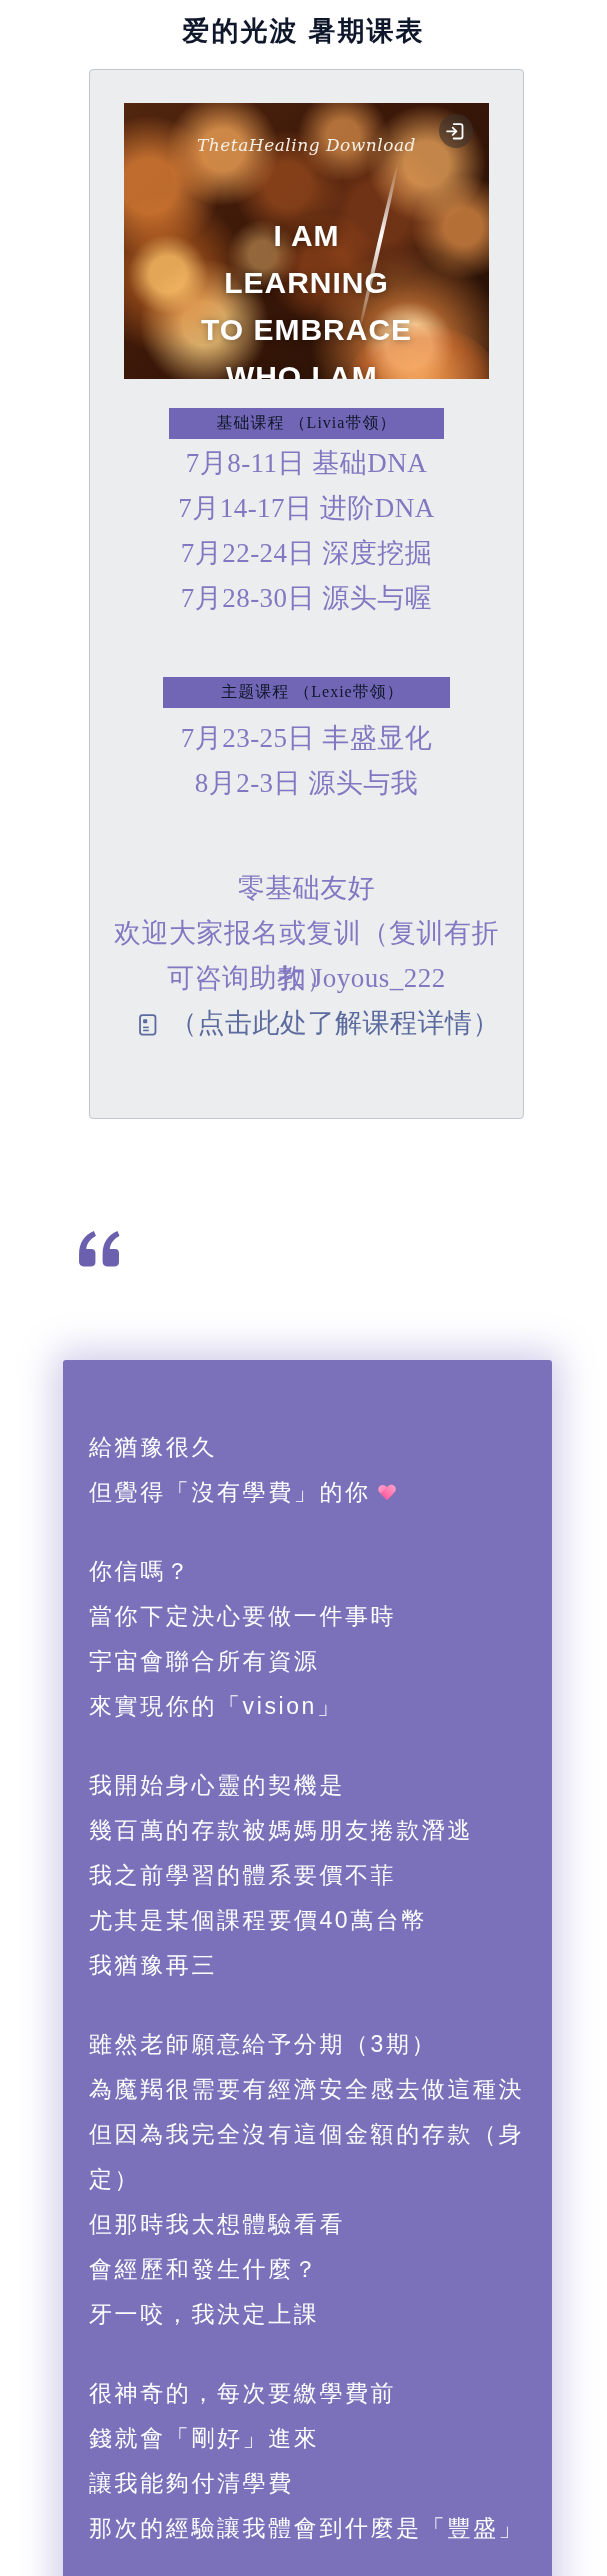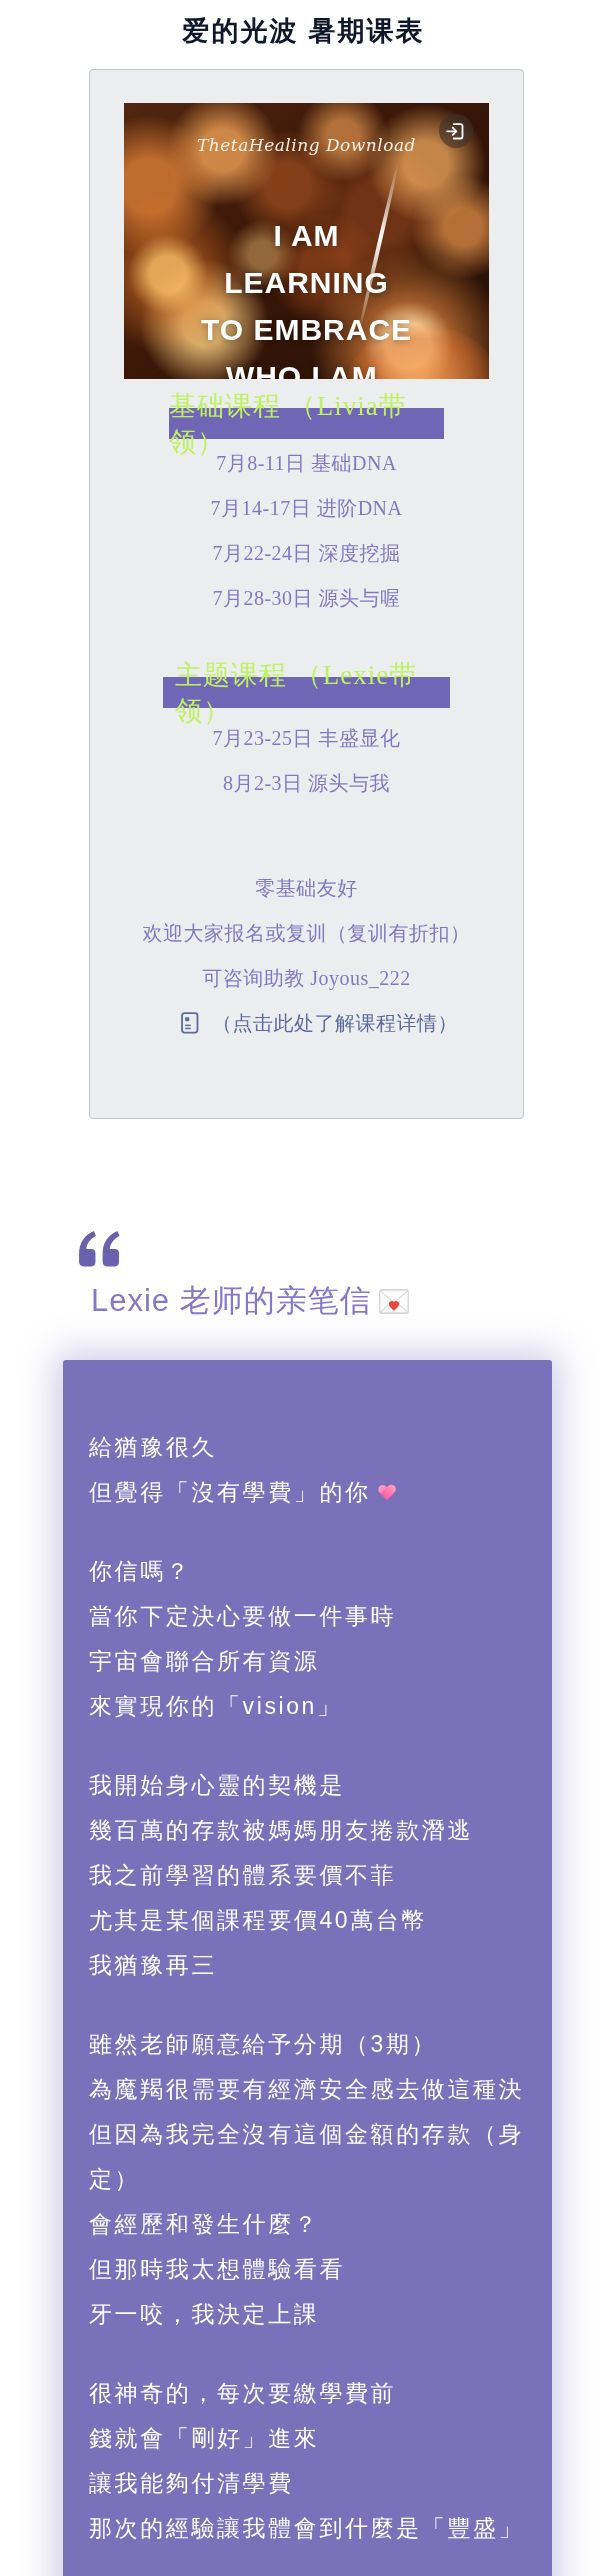--- a/index.html
+++ b/index.html
@@ -37,29 +37,29 @@
   .photo-brand{position:absolute;left:0;top:32px;width:100%;text-align:center;
     font-family:"DejaVu Serif","Liberation Serif",serif;font-style:italic;
     font-size:17px;color:#f6f0e6;letter-spacing:0.5px;}
   .photo-headline{position:absolute;left:0;top:109px;width:100%;text-align:center;
     font-size:30px;font-weight:700;color:#ffffff;letter-spacing:1px;
     text-shadow:0 1px 7.2px rgba(0,0,0,.35);}
   .hline{line-height:47px;}
   .photo-action{position:absolute;right:16.5px;top:11.3px;width:34px;height:34px;border-radius:50%;
     background:rgba(62,48,42,.62);display:flex;align-items:center;justify-content:center;}
 
-  .banner{width:275px;height:31px;margin:29px auto 0;background:#7165b5;color:#bef264;
-    font-family:"Liberation Serif",serif;font-size:27px;letter-spacing:1px;
+  .banner{width:275px;height:31px;margin:29px auto 0;background:#7165b5;color:#0f172a;
+    font-family:"Liberation Serif",serif;font-size:16px;letter-spacing:1px;
     display:flex;align-items:center;justify-content:center;}
   .banner.theme{margin-top:56px;padding-left:12px;}
   .rows{margin-top:2.1px;}
   .rows.theme-rows{margin-top:7.7px;}
   .rows.info-rows{margin-top:60px;}
   .crow{height:45px;line-height:45px;text-align:center;font-family:"Liberation Serif",serif;
-    font-size:20px;color:#8278c2;letter-spacing:0.5px;}
+    font-size:27px;color:#8278c2;letter-spacing:0.5px;}
   .crow.link{color:#5b6b9e;padding-left:26px;}
   .crow.link svg{vertical-align:-4.1px;margin-right:13.4px;}
 
   
   .quote-mark{position:absolute;left:77px;top:1230px;}
   .letter-heading{position:absolute;left:91px;top:1280px;font-size:31px;letter-spacing:1px;
     color:#8478c9;font-weight:400;}
   .letter-heading svg{vertical-align:-3.1px;margin-left:7.2px;}
 
   
@@ -136,29 +136,20 @@
     </div>
   </div>
 
   <div class="quote-mark">
     <svg width="43" height="37" viewBox="0 0 84 72">
       <path d="M33 2 C14 10 4 26 4 47 L4 62 C4 68 8 71 13 71 L28 71 C33 71 36 68 36 63 L36 45 C36 40 33 37 28 37 L18 37 C19 27 25 18 37 11 Z" fill="#6b60ad"></path>
       <path d="M79 2 C60 10 50 26 50 47 L50 62 C50 68 54 71 59 71 L74 71 C79 71 82 68 82 63 L82 45 C82 40 79 37 74 37 L64 37 C65 27 71 18 83 11 Z" fill="#6b60ad"></path>
     </svg>
   </div>
 
-  <div class="letter-heading">
-    <span>Lexie 老师的亲笔信</span><svg width="30" height="25" viewBox="0 0 58 48">
-      <rect x="1.5" y="1.5" width="55" height="45" rx="4" fill="#fbfbfb" stroke="#c9c9cc" stroke-width="2"></rect>
-      <polyline points="3,4 29,26 55,4" fill="none" stroke="#d9d9dc" stroke-width="2"></polyline>
-      <line x1="3" y1="44" x2="21" y2="28" stroke="#d9d9dc" stroke-width="2"></line>
-      <line x1="55" y1="44" x2="37" y2="28" stroke="#d9d9dc" stroke-width="2"></line>
-      <path d="M29 42 C23 36 19 33 19 28.5 C19 25 22 23 25 23 C27 23 28.5 24 29 25.5 C29.5 24 31 23 33 23 C36 23 39 25 39 28.5 C39 33 35 36 29 42 Z" fill="#e8483c"></path>
-    </svg>
-  </div>
 
   <div class="panel">
     <div id="letter-body">
         <div class="para">
           <div class="lline"><span>給猶豫很久</span></div>
           <div class="lline"><span>但覺得「沒有學費」的你</span><span class="heart"></span></div>
         </div>
         <div class="para">
           <div class="lline"><span>你信嗎？</span></div>
           <div class="lline"><span>當你下定決心要做一件事時</span></div>
@@ -170,22 +161,22 @@
           <div class="lline"><span>幾百萬的存款被媽媽朋友捲款潛逃</span></div>
           <div class="lline"><span>我之前學習的體系要價不菲</span></div>
           <div class="lline"><span>尤其是某個課程要價40萬台幣</span></div>
           <div class="lline"><span>我猶豫再三</span></div>
         </div>
         <div class="para">
           <div class="lline"><span>雖然老師願意給予分期（3期）</span></div>
           <div class="lline"><span>為魔羯很需要有經濟安全感去做這種決</span></div>
           <div class="lline"><span>但因為我完全沒有這個金額的存款（身</span></div>
           <div class="lline"><span>定）</span></div>
+          <div class="lline"><span>但那時我太想體驗看看</span></div>
           <div class="lline"><span>會經歷和發生什麼？</span></div>
-          <div class="lline"><span>但那時我太想體驗看看</span></div>
           <div class="lline"><span>牙一咬，我決定上課</span></div>
         </div>
         <div class="para">
           <div class="lline"><span>很神奇的，每次要繳學費前</span></div>
           <div class="lline"><span>錢就會「剛好」進來</span></div>
           <div class="lline"><span>讓我能夠付清學費</span></div>
           <div class="lline"><span>那次的經驗讓我體會到什麼是「豐盛」</span></div>
         </div>
       </div>
 

